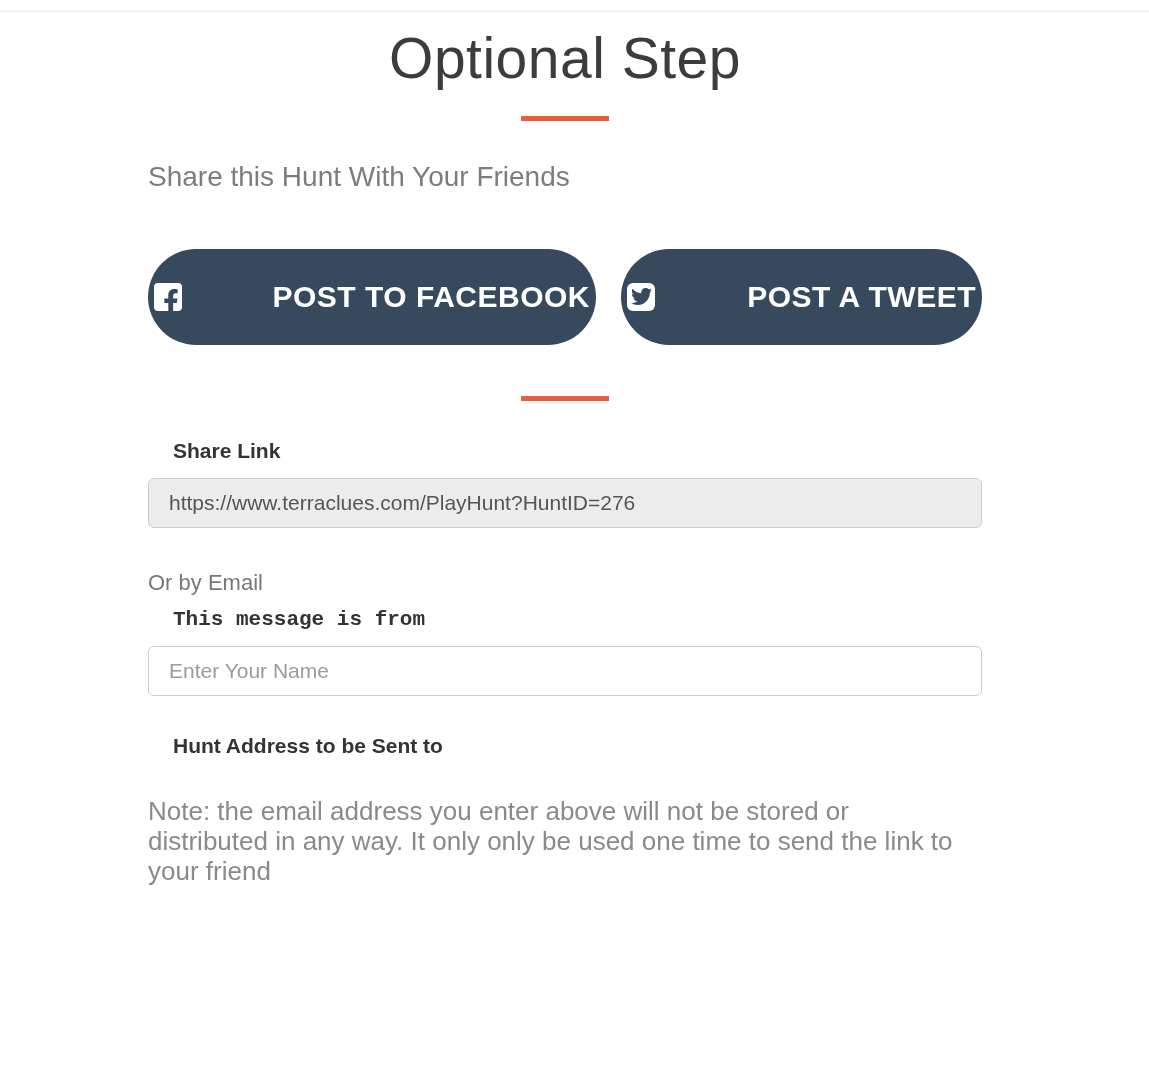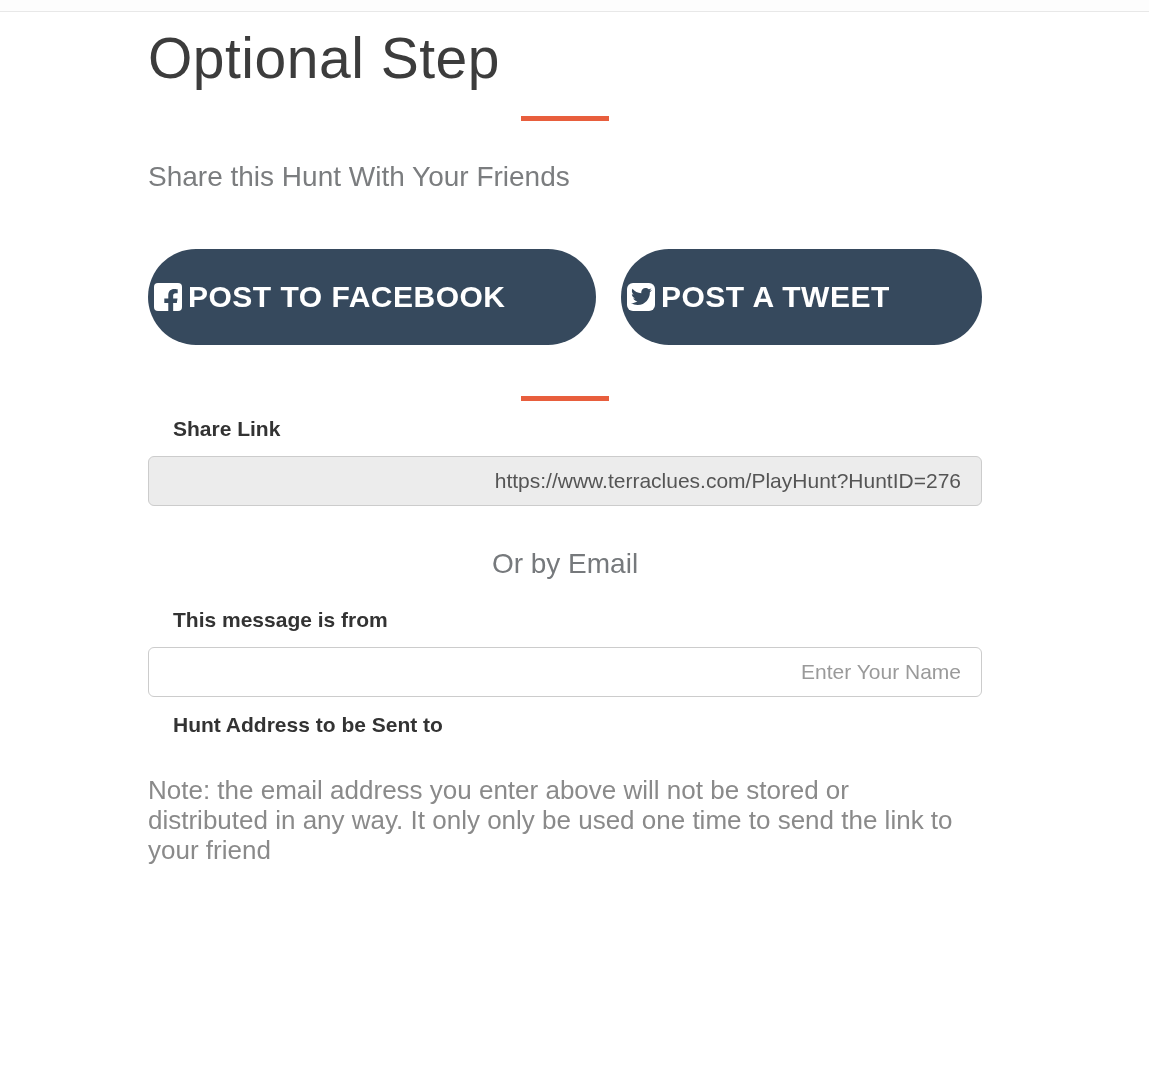--- a/index.html
+++ b/index.html
@@ -22,20 +22,21 @@
   .container{
     width:834px;
     margin-left:148px;
   }
   .page-title{
     margin:14px 0 0 0;
     font-size:57px;
     font-weight:300;
     line-height:1.15;
     color:#3c3c3c;
+    text-align:center;
     letter-spacing:0.5px;
   }
   .accent-divider{
     width:88px; height:5px;
     background:var(--accent-orange);
     margin:24px auto 0 auto;
   }
   .accent-divider.second{ margin-top:51px; }
   .subtitle{
     margin-top:40px;
@@ -52,71 +53,70 @@
     border:none;
     border-radius:48px;
     background:var(--button-navy);
     color:#ffffff;
     font-family:"Liberation Sans", sans-serif;
     font-size:30px;
     font-weight:bold;
     letter-spacing:0.5px;
     display:flex;
     align-items:center;
-    justify-content:flex-start;
+    justify-content:space-between;
     gap:6px;
     cursor:pointer;
   }
   .pill-btn.facebook{ width:448px; }
   .pill-btn.twitter{ width:361px; }
   .icon-box{
     width:28px; height:28px;
     background:#ffffff;
     border-radius:4px;
     display:flex;
     align-items:flex-end;
     justify-content:center;
     overflow:hidden;
     flex:0 0 auto;
   }
   .icon-box.tw{ align-items:center; border-radius:6px; }
   .icon-box svg{ display:block; }
   .field-label{
-    margin-top:16px;
+    margin-top:38px;
     padding-left:25px;
     font-size:21px;
     font-weight:bold;
     color:#333333;
   }
   .text-input{
     margin-top:15px;
     width:834px;
     height:50px;
     border:1px solid #cccccc;
     border-radius:6px;
     padding:8px 20px;
     font-family:"Liberation Sans", sans-serif;
     font-size:21px;
     color:#555555;
     background:#ffffff;
     outline:none;
-    text-align:right;
   }
   .text-input::placeholder{ color:#9a9a9a; }
   .text-input.readonly{
     background:#ececec;
     color:#555555;
   }
   .or-by-email{
     margin-top:42px;
-    text-align:center;
-    font-size:28px;
+    text-align:left;
+    font-size:22px;
     color:#76797c;
   }
-  .or-by-email + .field-label{ margin-top:28px; }
+  .or-by-email + .field-label{ margin-top:12px;font-family:Liberation Mono, monospace; }
   .note-text{
     margin-top:38px;
     font-size:26px;
     line-height:30px;
     color:#8a8a8a;
     max-width:810px;
   }
 </style>
 </head>
 <body>

